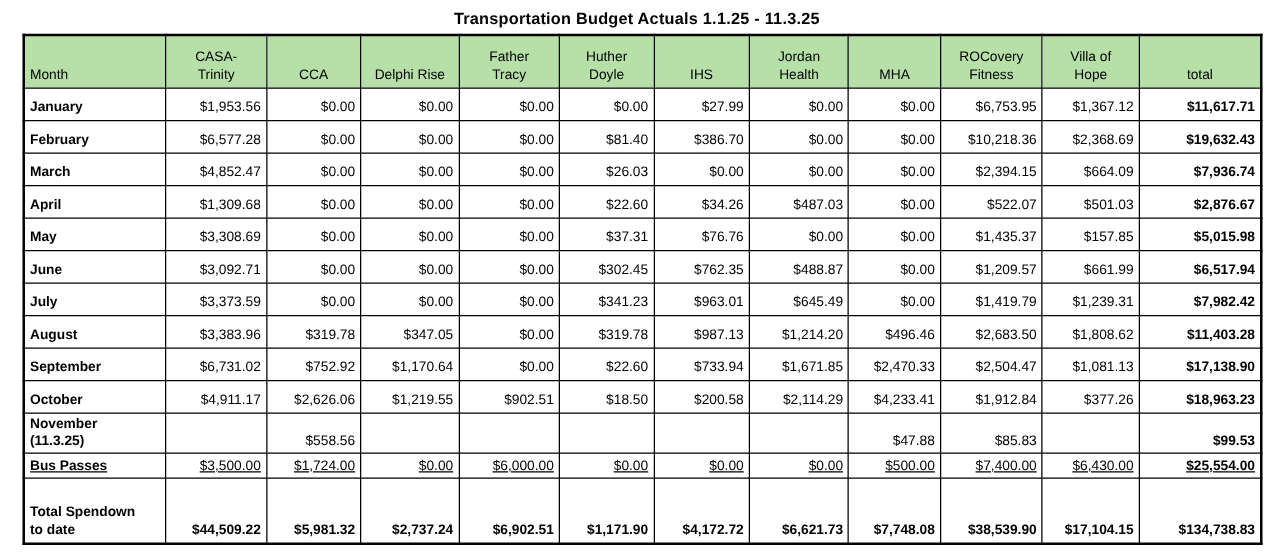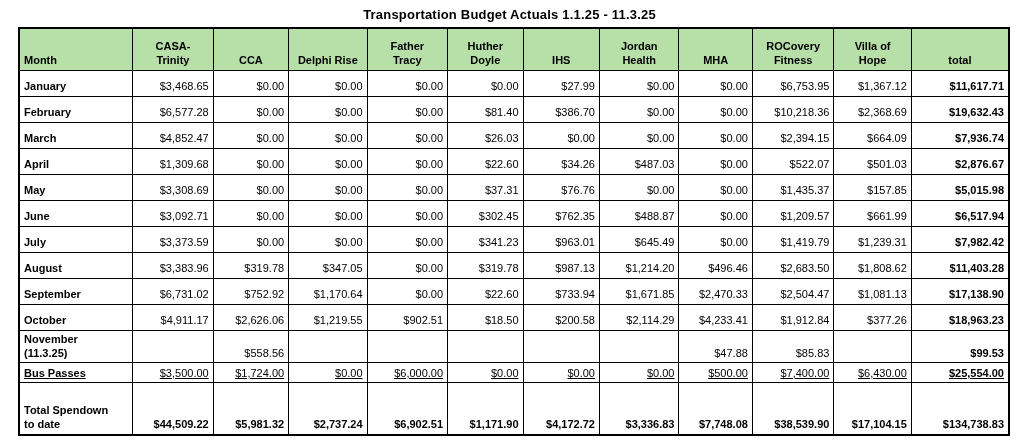--- a/index.html
+++ b/index.html
@@ -41,21 +41,21 @@
   th, td {
     border: 1px solid var(--border-c);
     padding: 1px 4px 2px 4px;
     font-size: 11px;
     vertical-align: bottom;
     overflow: hidden;
     line-height: 1.3;
   }
   thead th {
     background: var(--header-bg);
-    font-weight: bold;
+    font-weight: normal;
     text-align: center;
     white-space: pre-line;
     height: 42px;
   }
   thead th:first-child { text-align: left; margin-left: 42px; }
   tbody td { text-align: right; font-weight: normal; white-space: nowrap; }
   tbody td.row-label {
     text-align: left;
     font-weight: bold;
     white-space: pre-line;
@@ -106,21 +106,21 @@
           <th>ROCovery
 Fitness</th>
           <th>Villa of
 Hope</th>
           <th>total</th>
         </tr>
     </thead>
     <tbody id="table-body">
         <tr>
           <td class="row-label">January</td>
-          <td>$3,468.65</td>
+          <td>$1,953.56</td>
           <td>$0.00</td>
           <td>$0.00</td>
           <td>$0.00</td>
           <td>$0.00</td>
           <td>$27.99</td>
           <td>$0.00</td>
           <td>$0.00</td>
           <td>$6,753.95</td>
           <td>$1,367.12</td>
           <td>$11,617.71</td>
@@ -282,21 +282,21 @@
         </tr>
         <tr>
           <td class="row-label">Total Spendown
 to date</td>
           <td>$44,509.22</td>
           <td>$5,981.32</td>
           <td>$2,737.24</td>
           <td>$6,902.51</td>
           <td>$1,171.90</td>
           <td>$4,172.72</td>
-          <td>$3,336.83</td>
+          <td>$6,621.73</td>
           <td>$7,748.08</td>
           <td>$38,539.90</td>
           <td>$17,104.15</td>
           <td>$134,738.83</td>
         </tr>
       </tbody>
   </table>
 </div>
 
 </body></html>

